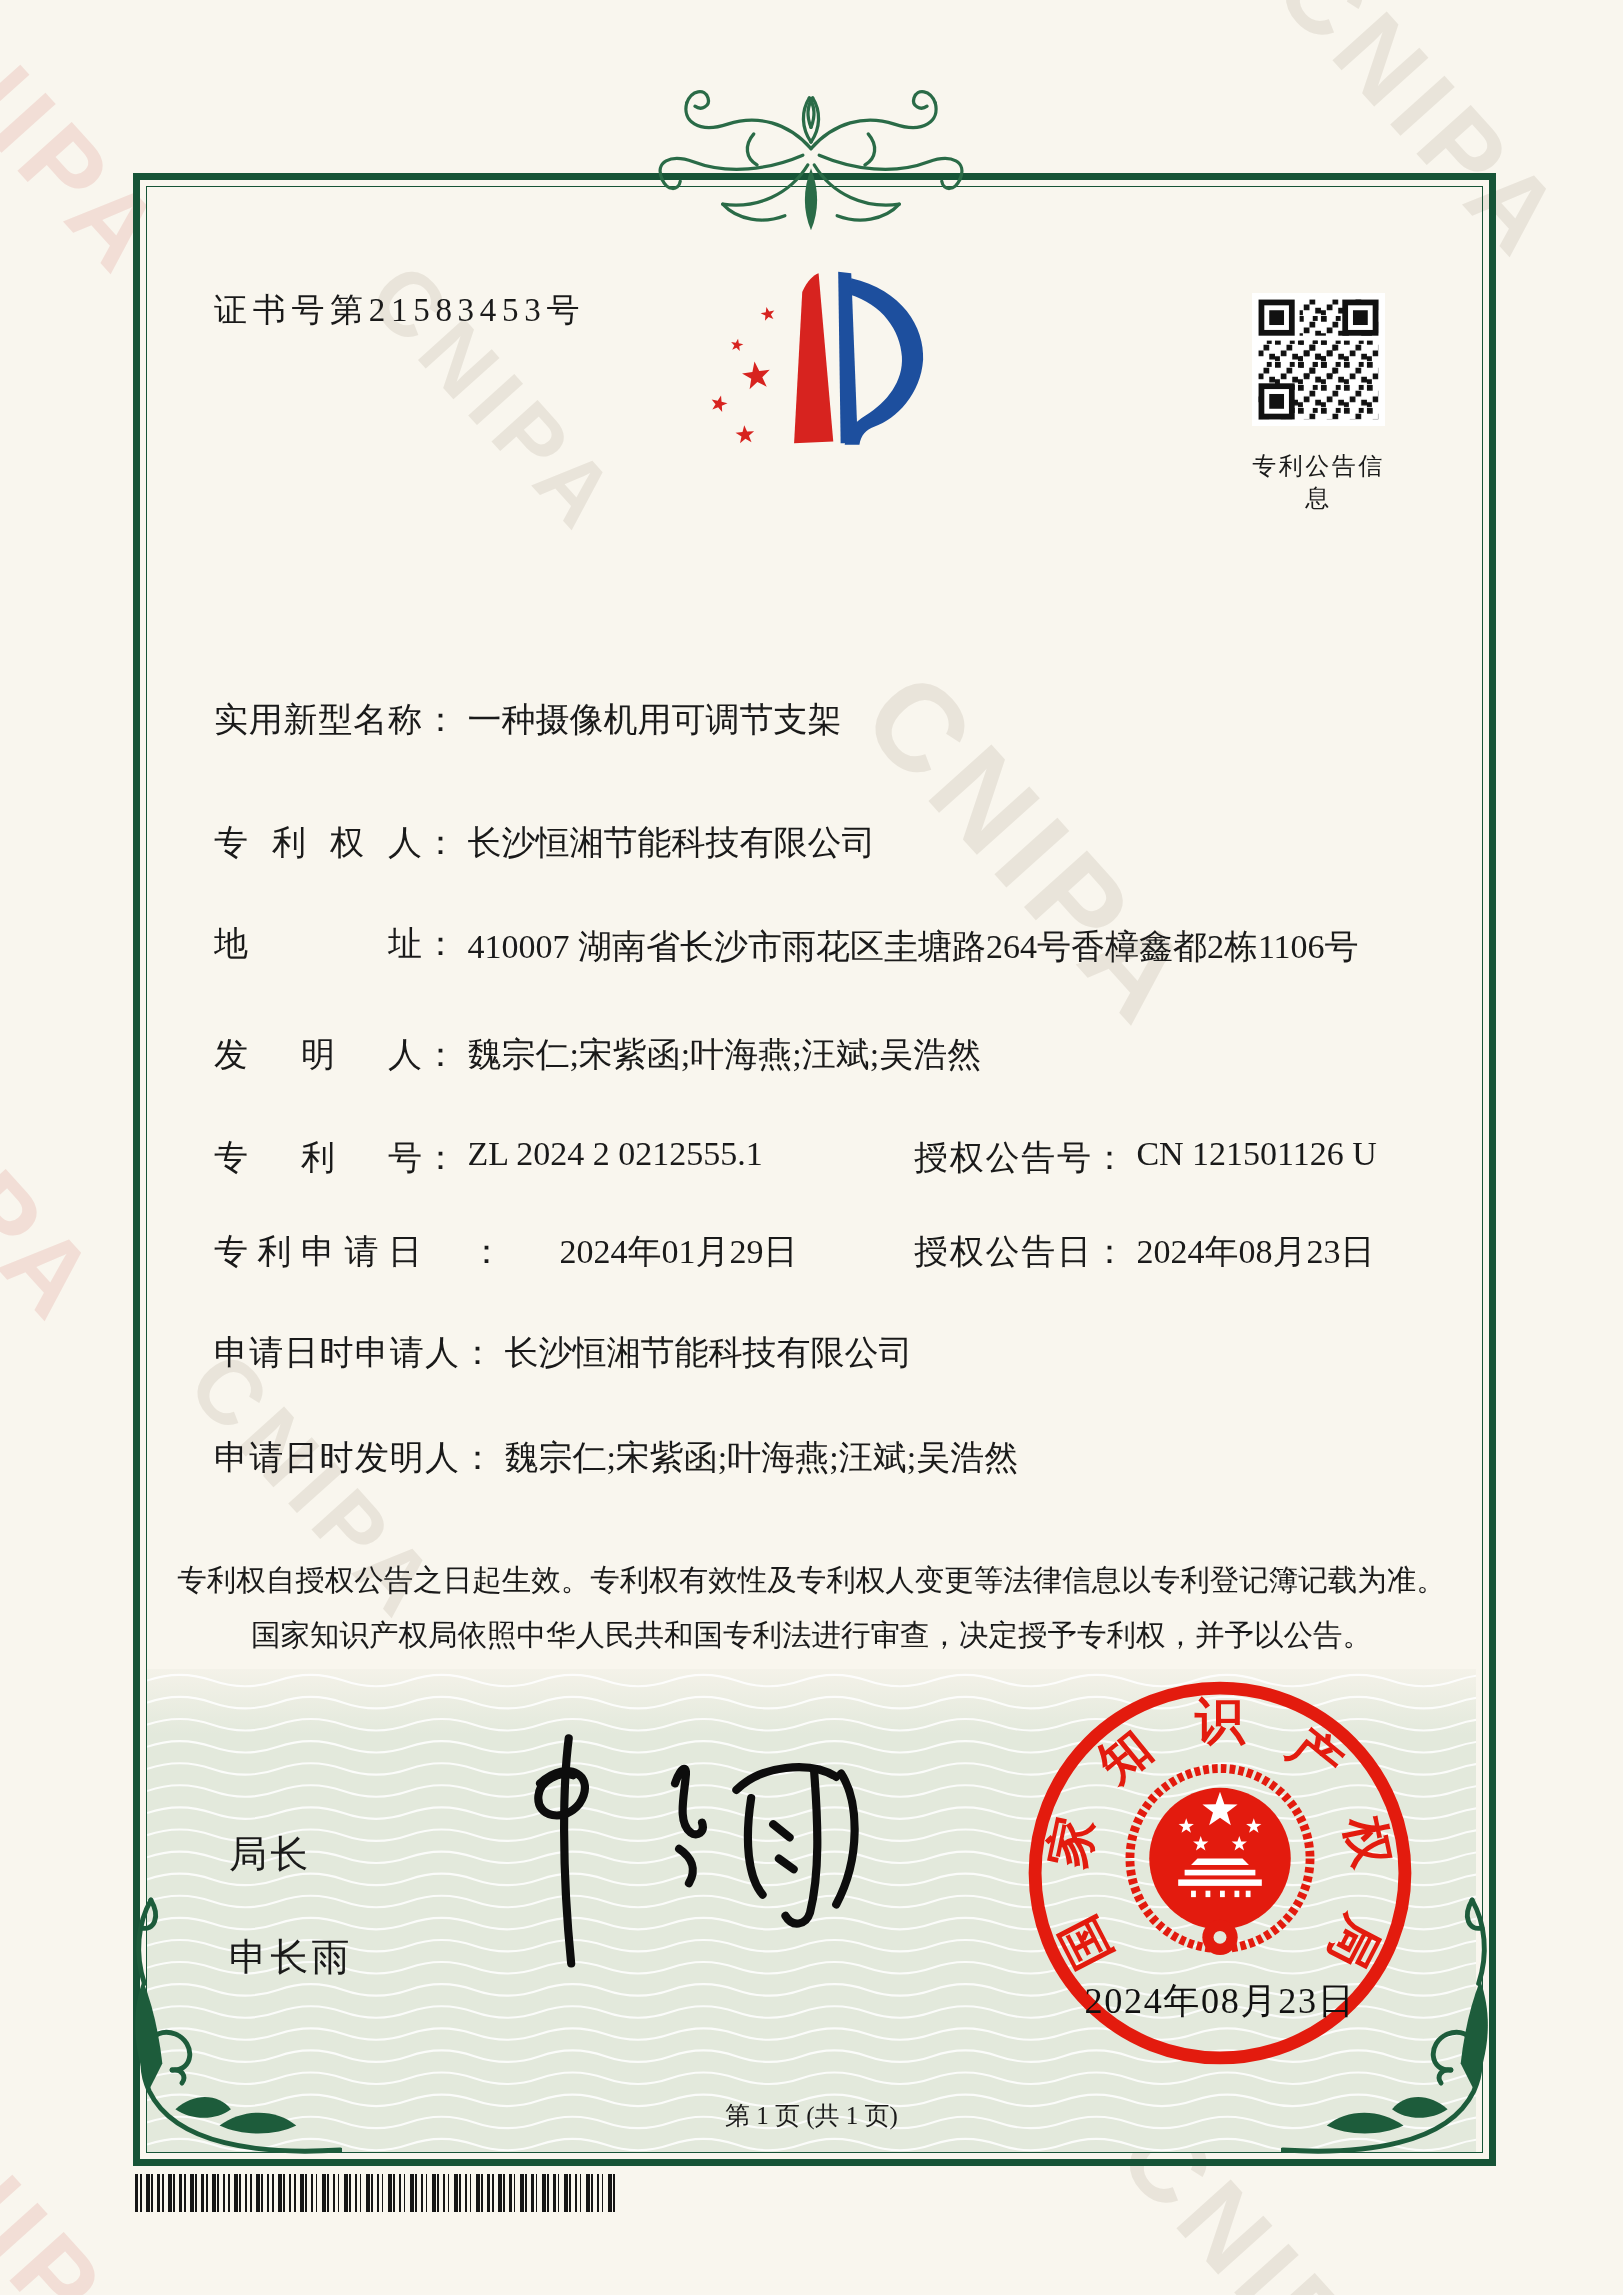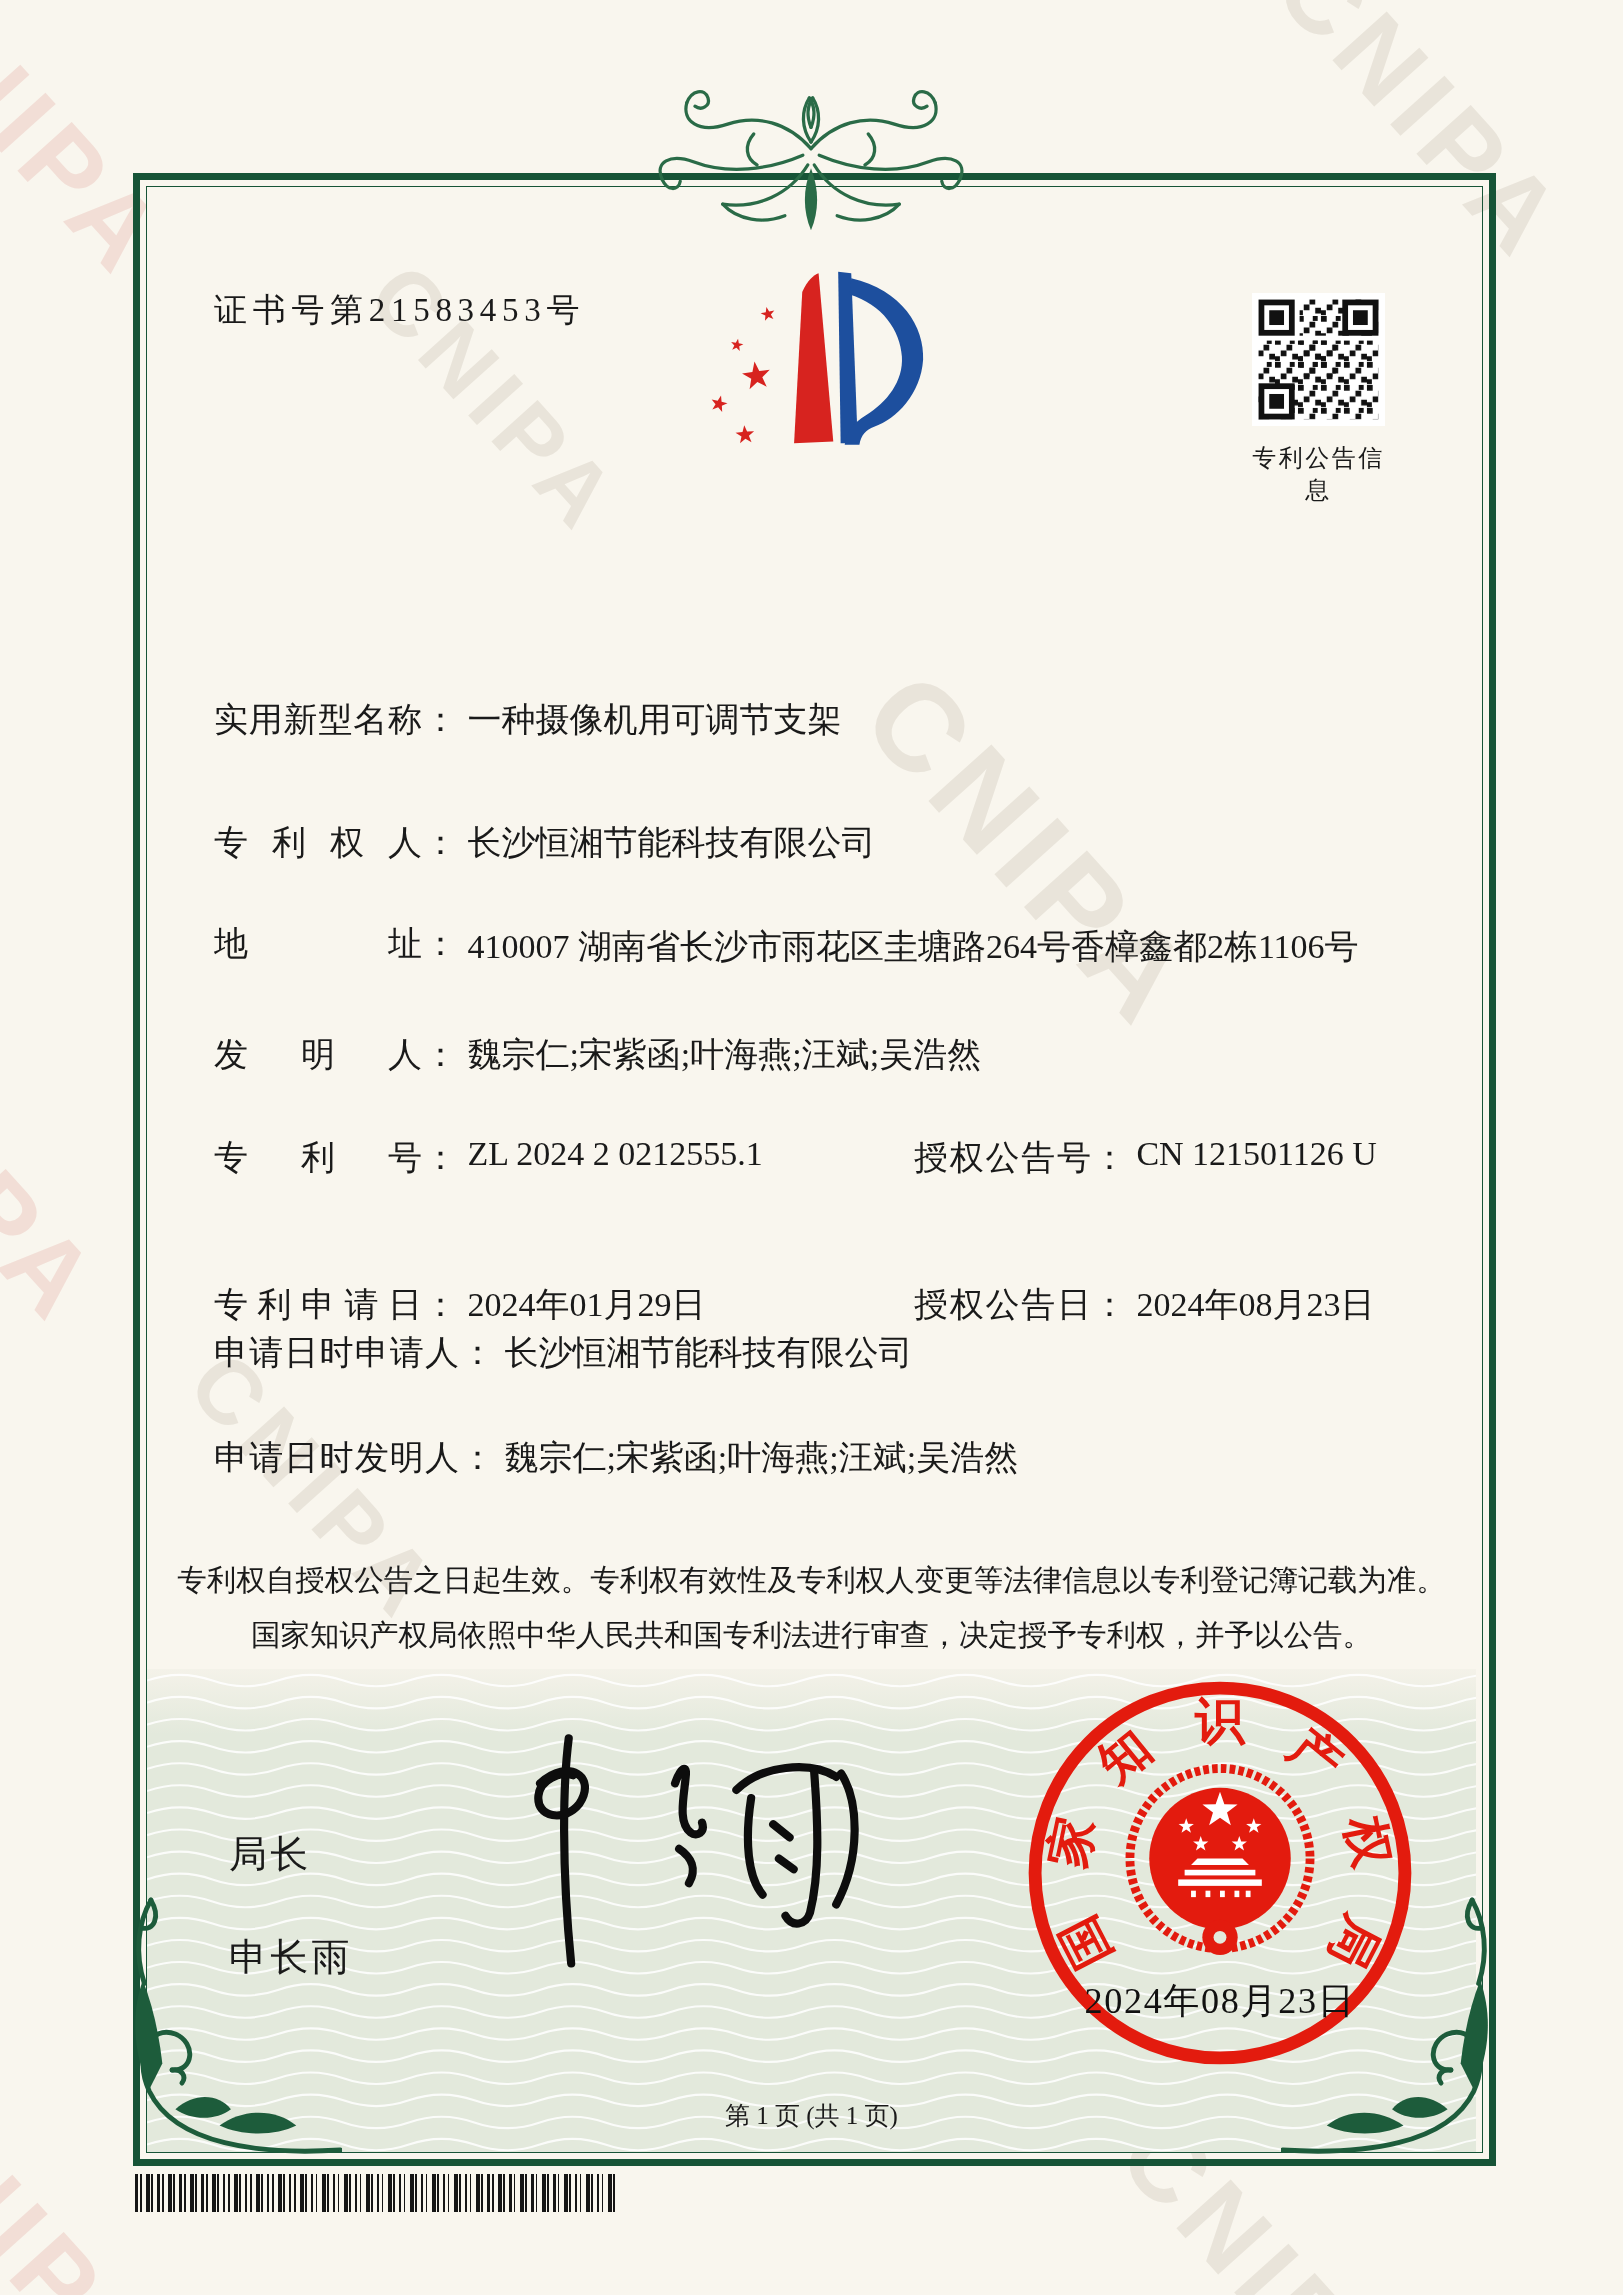--- a/index.html
+++ b/index.html
@@ -23,21 +23,21 @@
   }
   .frame-inner{
     position:absolute; left:5.7px; top:5.7px; right:5.7px; bottom:5.7px;
     border:1.6px solid #175437;
   }
   .ornament{position:absolute; z-index:4; pointer-events:none;}
   
   .cert-no{position:absolute; left:214px; top:288px; font-size:33px; letter-spacing:5.7px; z-index:5;}
   .logo{position:absolute; left:704px; top:270px; z-index:5;}
   .qr-wrap{position:absolute; left:1245px; top:293px; width:147px; text-align:center; z-index:5;}
-  .qr-label{margin-top:12px; font-size:24px; letter-spacing:2.5px;}
+  .qr-label{margin-top:20px; font-size:24px; letter-spacing:2.5px;}
   .doc-title{
     position:absolute; left:0; top:483px; width:100%; text-align:center;
     font-size:75px; font-weight:bold; letter-spacing:11.5px; z-index:5;
   }
   
   .rows{position:absolute; left:214px; top:0; width:1243px; z-index:5; font-size:34px;}
   .frow{position:absolute; display:flex; align-items:flex-start; white-space:nowrap;}
   .flabel{display:inline-block; text-align:justify; text-align-last:justify; -moz-text-align-last:justify;}
   .w6{width:208px;} .w7{width:245px;} .w5r{width:177px;}
   .fcolon{display:inline-block; margin:0 1.6px 0 1.6px;}
@@ -251,21 +251,21 @@
       <span class="flabel w6">专利号</span>
         <span class="fcolon">：</span>
       <span class="fvalue">ZL 2024 2 0212555.1</span>
       <span class="rcol">
         <span class="flabel w5r">授权公告号</span>
           <span class="fcolon">：</span>
         <span class="fvalue">CN 121501126 U</span>
       </span>
     </div>
 
-    <div class="frow" style="top:1282px; width:1243px;">
+    <div class="frow" style="top:1229px; width:1243px;gap:46px;">
       <span class="flabel w6">专利申请日</span>
         <span class="fcolon">：</span>
       <span class="fvalue">2024年01月29日</span>
       <span class="rcol">
         <span class="flabel w5r">授权公告日</span>
           <span class="fcolon">：</span>
         <span class="fvalue">2024年08月23日</span>
       </span>
     </div>
 

